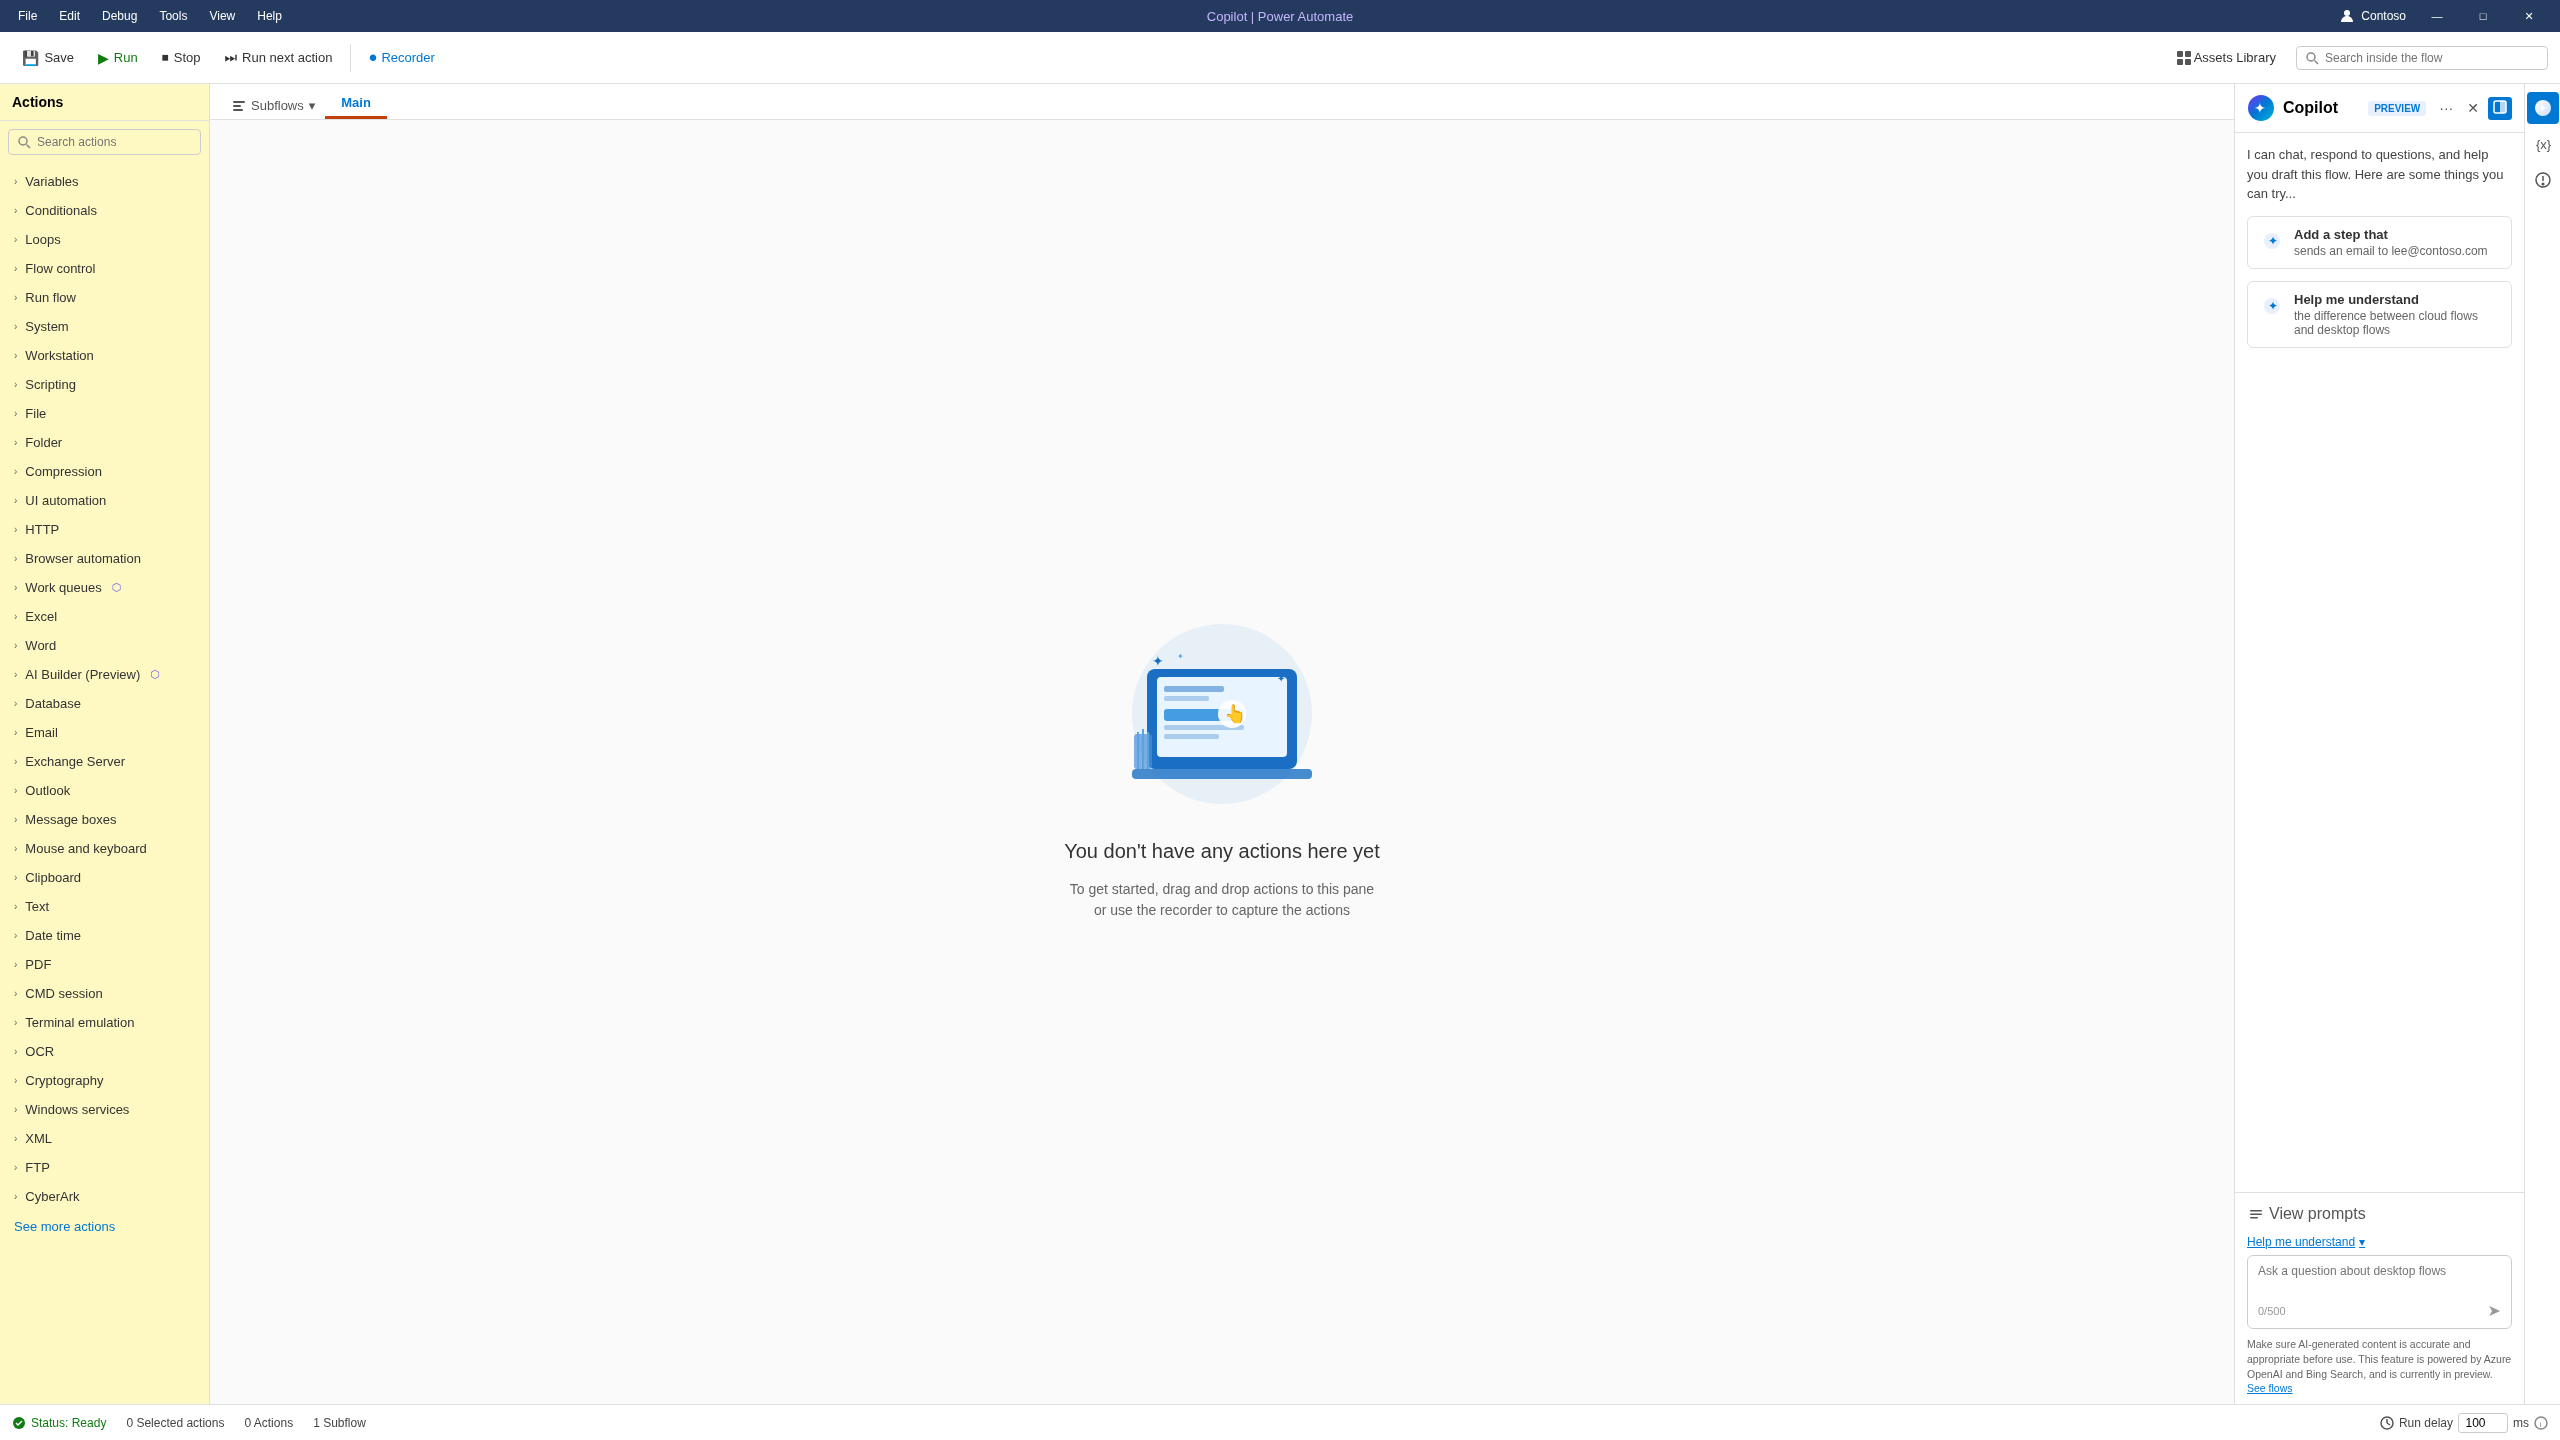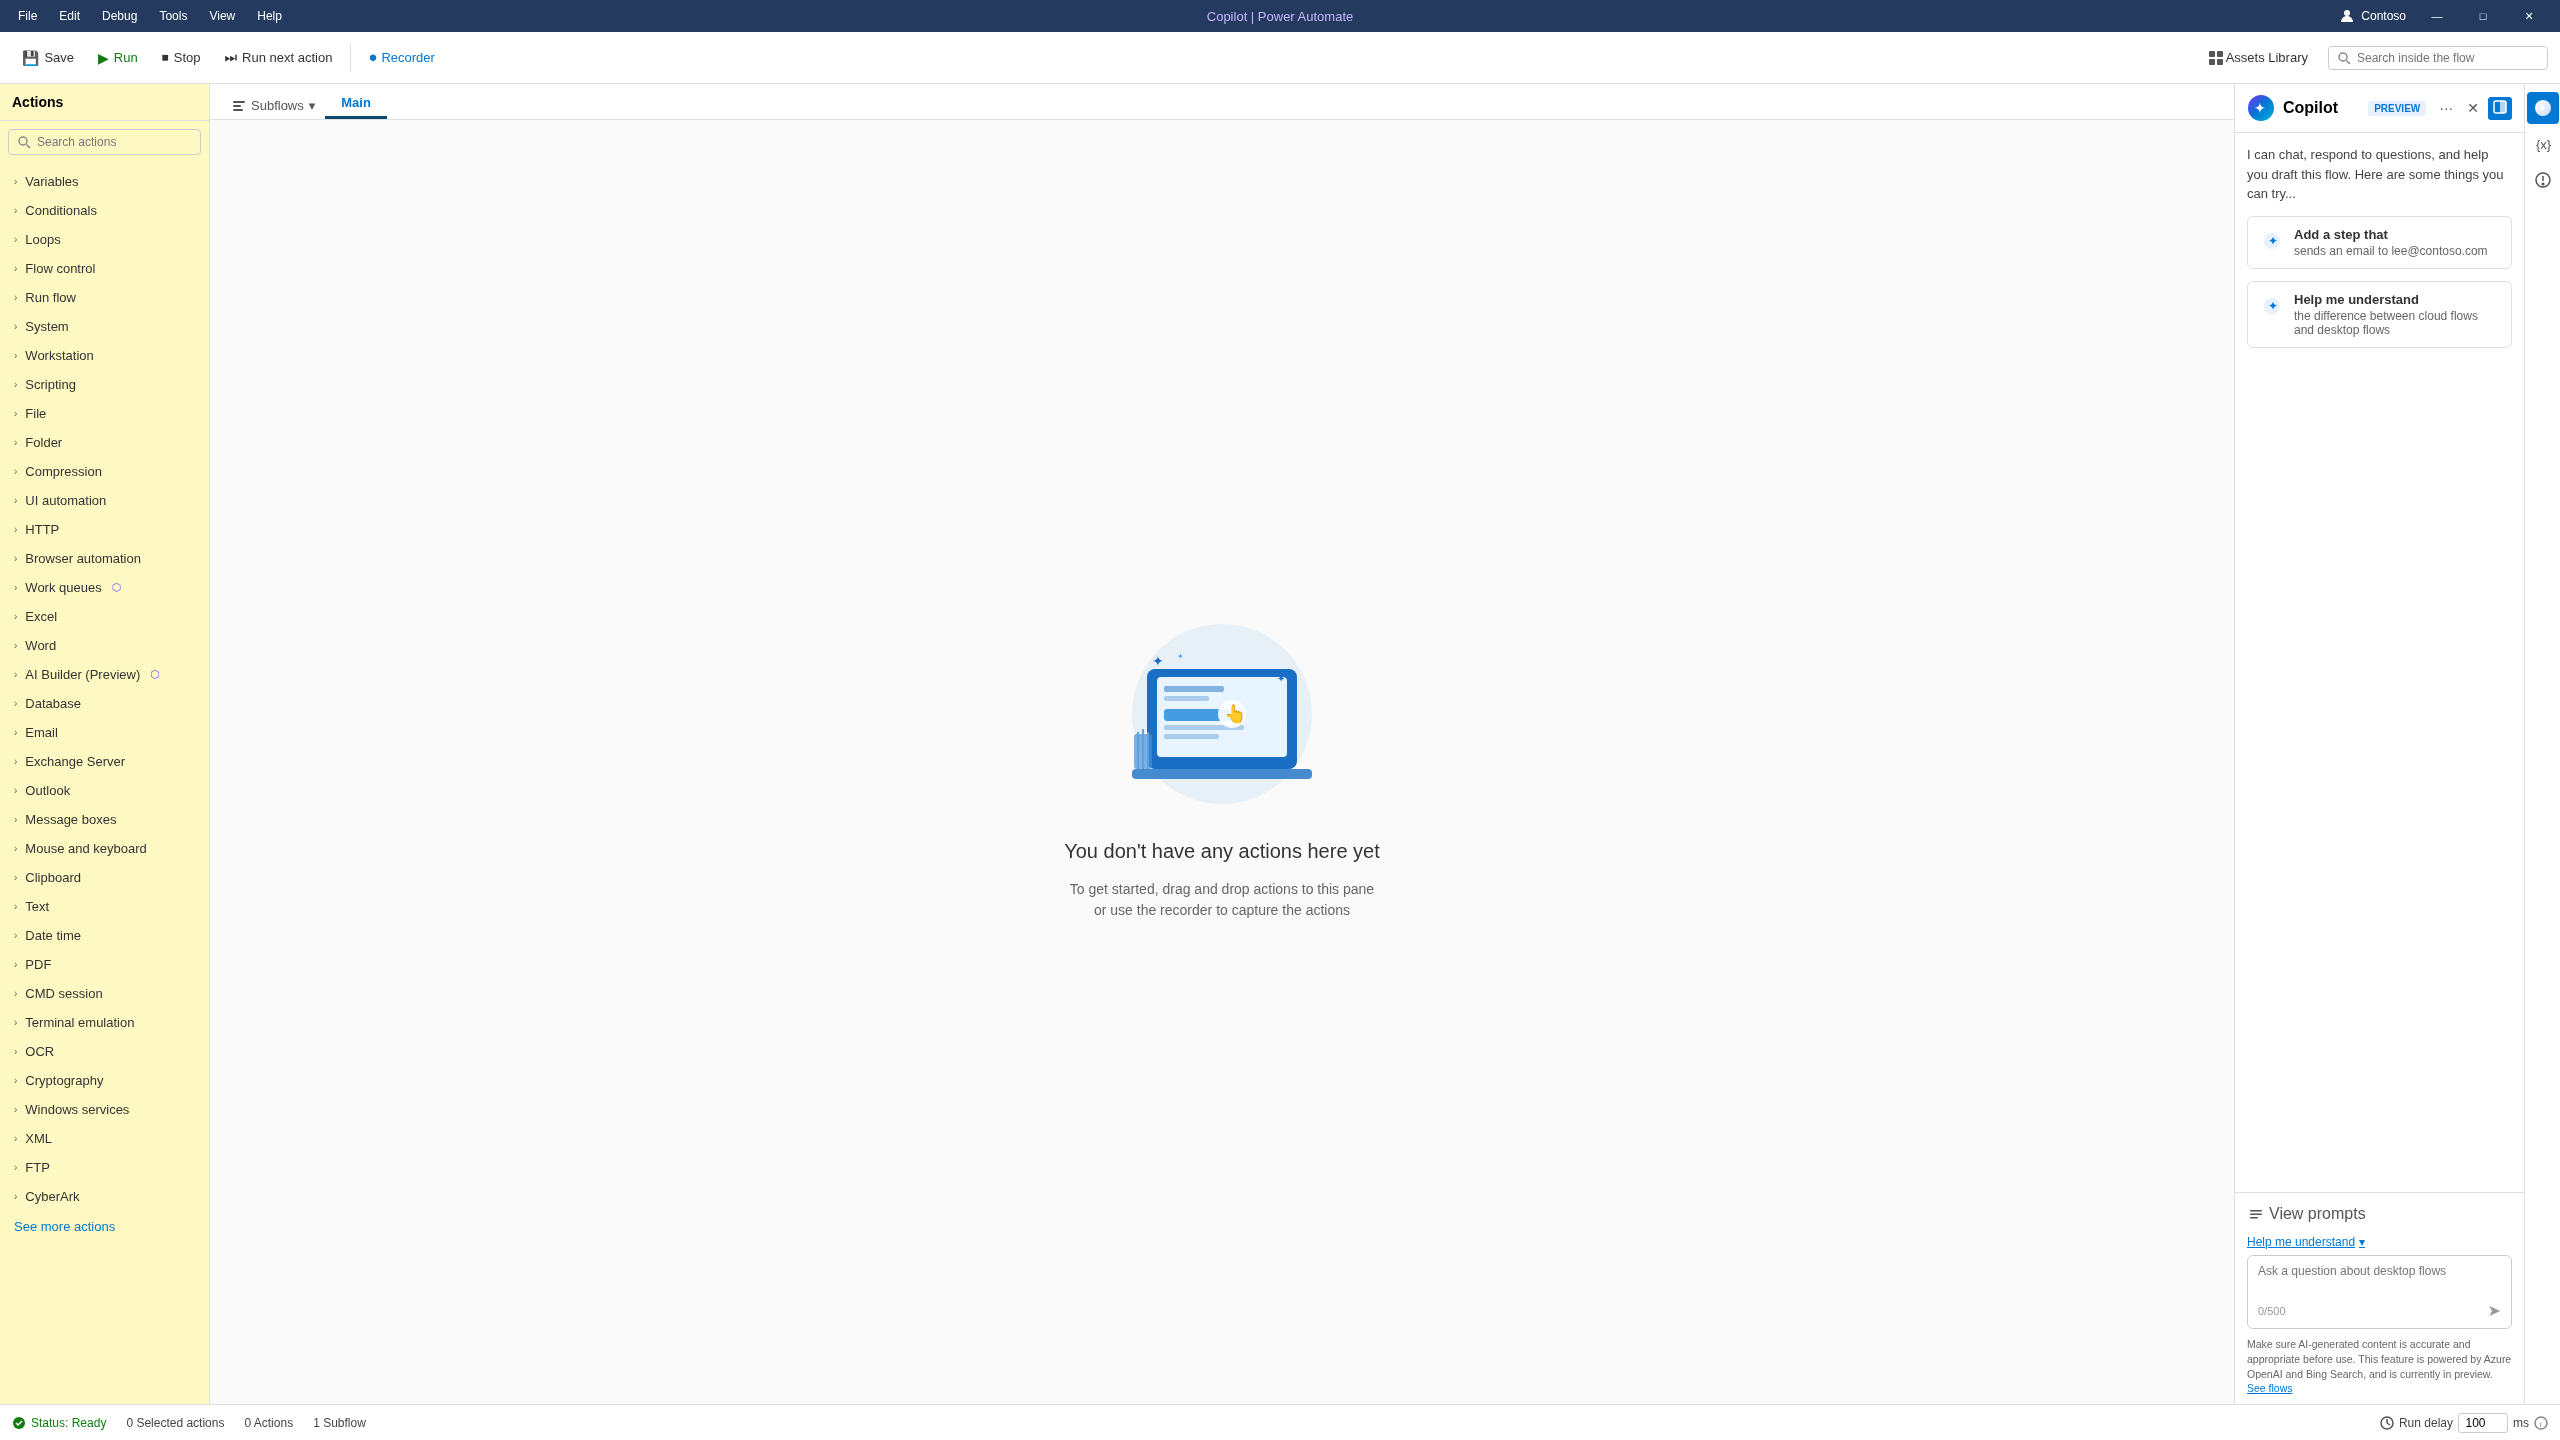--- a/index.html
+++ b/index.html
@@ -71,21 +71,21 @@
     .toolbar-btn .icon { font-size: 14px; }
     .toolbar-sep { width: 1px; height: 28px; background: #e0e0e0; margin: 0 4px; }
     .toolbar-right { margin-left: auto; display: flex; align-items: center; gap: 8px; }
     .toolbar-search {
       display: flex;
       align-items: center;
       border: 1px solid #ccc;
       border-radius: 4px;
       padding: 4px 8px;
       gap: 6px;
-      width: 220px;
+      width: 252px;
       background: white;
     }
     .toolbar-search input {
       border: none;
       outline: none;
       font-size: 12px;
       flex: 1;
     }
     .assets-btn {
       display: flex;
@@ -181,21 +181,21 @@
       gap: 5px;
       padding: 6px 10px;
       background: transparent;
       border: none;
       cursor: pointer;
       font-size: 13px;
       color: #555;
     }
     .flow-tab {
       padding: 6px 16px;
-      border-bottom: 3px solid #0c4a6e;
+      border-bottom: 3px solid #c2410c;
       font-size: 13px;
       font-weight: 600;
       color: #0078d4;
       cursor: pointer;
     }
     #flow-content {
       flex: 1;
       display: flex;
       align-items: center;
       justify-content: center;

